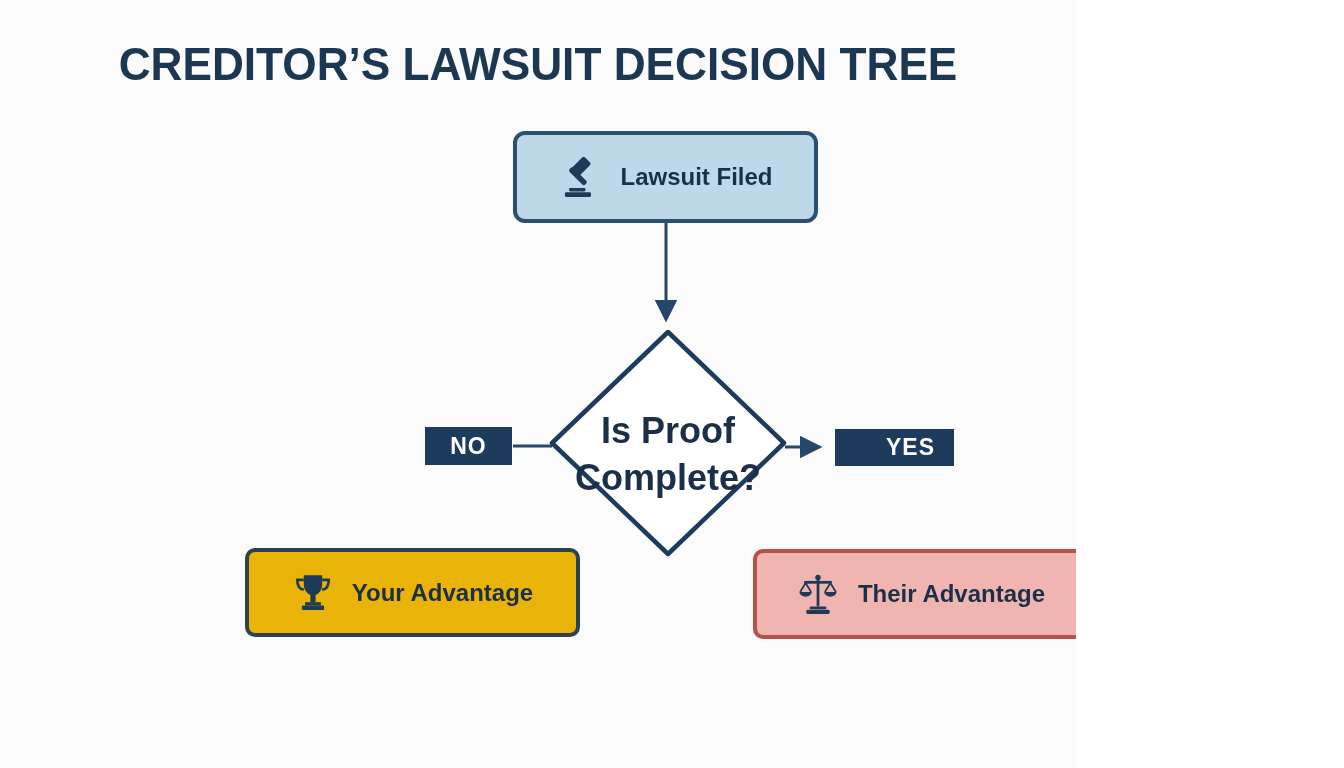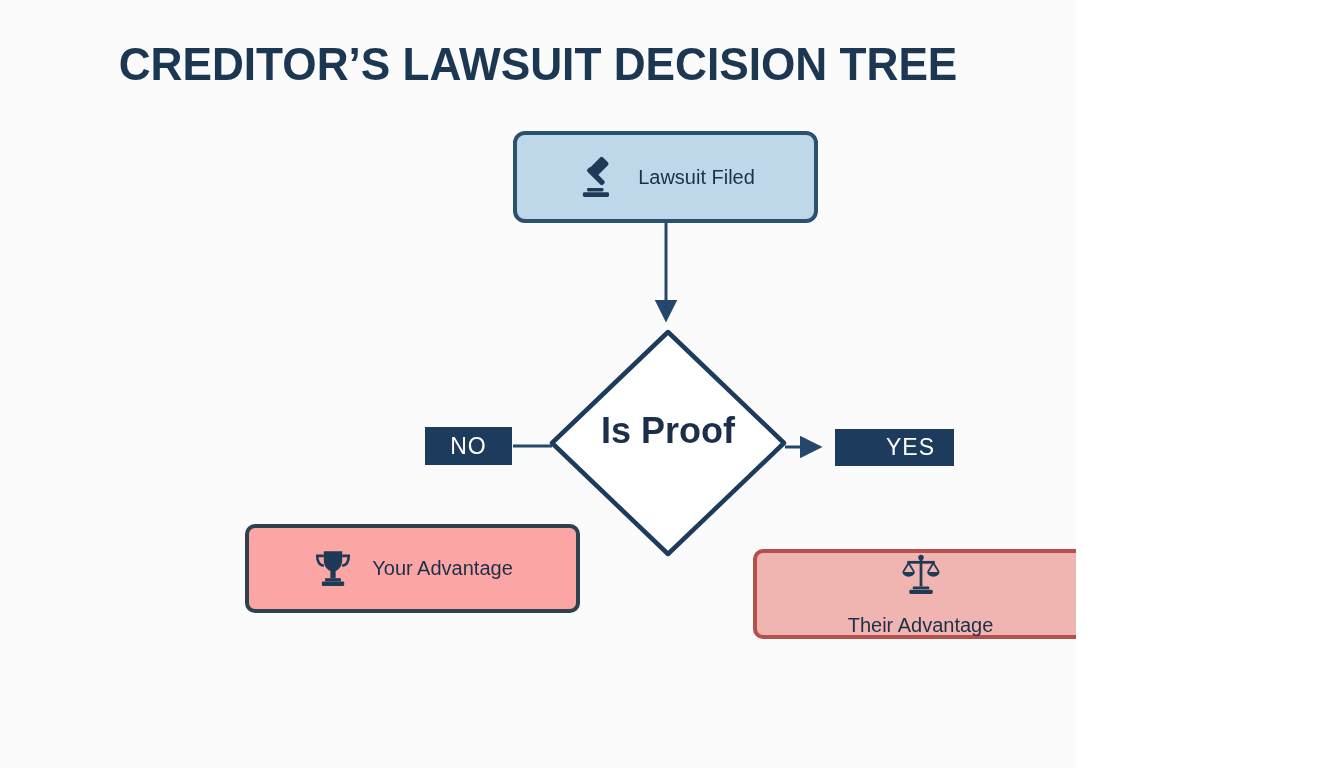--- a/index.html
+++ b/index.html
@@ -41,47 +41,46 @@
     position: absolute;
     z-index: 2;
     display: flex;
     align-items: center;
     justify-content: center;
     gap: 18px;
     box-sizing: border-box;
     border-radius: 12px;
   }
   .node .label {
-    font-size: 20px;
-    font-weight: 400;
+    font-size: 24px;
+    font-weight: 700;
     color: #1b3048;
     white-space: nowrap;
   }
   .node .icon svg { display: block; }
 
   #start-node {
     left: 513px; top: 131px;
     width: 305px; height: 92px;
     background: #bed8ea;
     border: 4px solid #2b5070;
   }
   #your-advantage-node {
-    left: 245px; top: 524px;
+    left: 245px; top: 548px;
     width: 335px; height: 89px;
-    background: #fca5a5;
+    background: #eab308;
     border: 4px solid #2e4150;
     border-radius: 10px;
   }
   #their-advantage-node {
     left: 753px; top: 549px;
     width: 335px; height: 90px;
     background: #f0b5b1;
     border: 4px solid #b5504c;
     border-radius: 10px;
-    flex-direction: column;
   }
   
   #decision-label {
     position: absolute;
     z-index: 2;
     left: 558px; top: 408px;
     width: 220px;
     text-align: center;
     font-size: 36px;
     font-weight: 700;
@@ -91,21 +90,21 @@
   
   .edge-badge {
     position: absolute;
     z-index: 2;
     display: flex;
     align-items: center;
     justify-content: center;
     background: #1d3b5c;
     color: #ffffff;
     font-size: 23px;
-    font-weight: 400;
+    font-weight: 700;
     letter-spacing: 1px;
   }
   #no-badge  { left: 425px; top: 427px; width: 87px; height: 38px; }
   #yes-badge { left: 835px; top: 429px; width: 87px; height: 37px; padding-left: 32px; }
 </style>
 </head>
 <body>
 
 <div id="canvas">
 
@@ -136,20 +135,21 @@
           <rect x="16" y="48" width="24" height="5" rx="2"></rect>
           <rect x="10" y="54" width="38" height="7" rx="2"></rect>
         </g>
       </svg>
     </span>
     <span class="label">Lawsuit Filed</span>
   </div>
 
   <div id="decision-label">
     <div>Is Proof</div>
+    <div>Complete?</div>
   </div>
 
   <div class="edge-badge" id="no-badge">NO</div>
   <div class="edge-badge" id="yes-badge">YES</div>
 
   <div class="node" id="your-advantage-node">
     <span class="icon">
       <svg width="42" height="42" viewBox="0 0 64 64">
         <g fill="none" stroke="#1e3a56" stroke-width="4">
           <path d="M18 12 H8 c0 9 4 14 10 15"></path>

